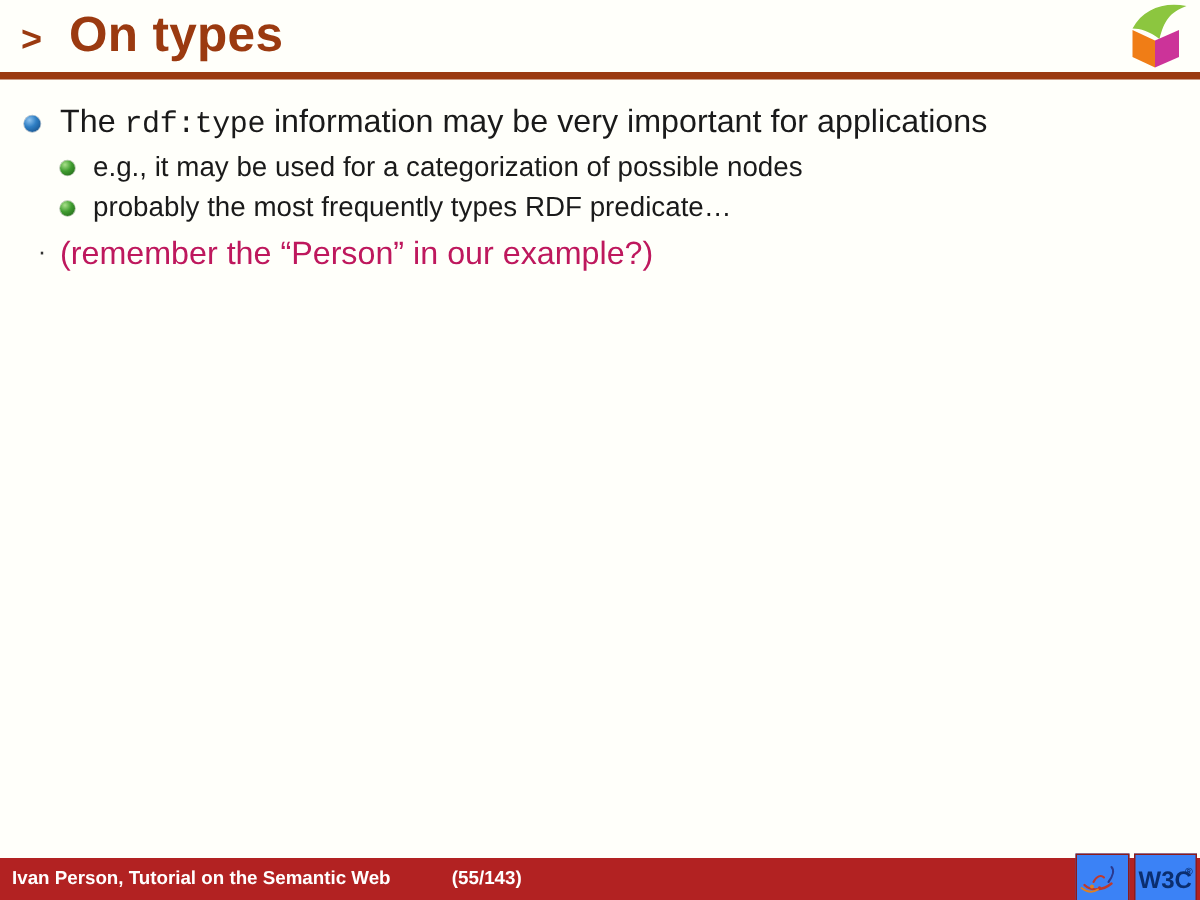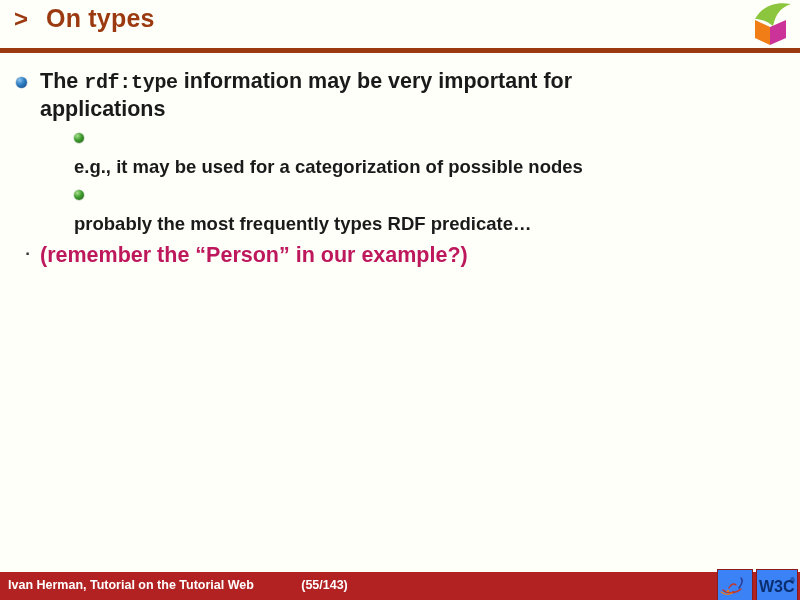--- a/index.html
+++ b/index.html
@@ -40,21 +40,21 @@
   }
   #title-marker {
     font-size: 24px;
     font-weight: bold;
     color: #9b3a10;
     line-height: 1;
     margin-right: 18px;
     font-family: "Liberation Sans", sans-serif;
   }
   #title-text {
-    font-size: 25px;
+    font-size: 33px;
     font-weight: bold;
     color: #9b3a10;
     line-height: 1;
     letter-spacing: 0.2px;
     font-family: "Liberation Sans", sans-serif;
   }
   #header-rule {
     position: absolute;
     left: 0;
     top: 48px;
@@ -71,21 +71,20 @@
     width: 50px;
     height: 46px;
   }
 
   
   #body {
     position: absolute;
     left: 0;
     top: 68px;
     width: 700px;
-    font-weight: bold;
   }
 
   .bullet-row {
     display: flex;
     align-items: flex-start;
   }
 
   
   .level1 {
     padding-left: 16px;
@@ -104,23 +103,22 @@
     font-family: "Liberation Sans", sans-serif;
   }
   .mono {
     font-family: "Liberation Mono", "DejaVu Sans Mono", monospace;
     font-size: 20px;
     letter-spacing: -0.3px;
   }
 
   
   .level2 {
-    padding-left: 74px;
+    padding-left: 40px;
     margin-bottom: 3px;
-    flex-direction: column;
   }
   .level2 .marker {
     width: 22px;
     flex: 0 0 22px;
     padding-top: 8px;
   }
   .level2 .text {
     font-size: 18.5px;
     color: #1a1a1a;
     line-height: 1.3;
@@ -263,21 +261,21 @@
     </div>
 
     <div class="bullet-row leveldot">
       <div class="marker">·</div>
       <div class="text">(remember the “Person” in our example?)</div>
     </div>
 
   </div>
 
   <div id="footer">
-    <div id="footer-author">Ivan Herman, Tutorial on the Tutorial Web</div>
+    <div id="footer-author">Ivan Person, Tutorial on the Semantic Web</div>
     <div id="footer-page">(55/143)</div>
 
     <div id="footer-logos">
       <div class="logo-box" id="logo-arabic">
         <svg width="32" height="22" viewBox="0 0 32 22" xmlns="http://www.w3.org/2000/svg">
           <path d="M4,15 C8,19 16,19 22,14" stroke="#c0392b" stroke-width="1.6" fill="none" stroke-linecap="round"></path>
           <path d="M20,13 C23,9 24,5 22,3" stroke="#2b3a8f" stroke-width="1.4" fill="none" stroke-linecap="round"></path>
           <path d="M10,13 C12,9 15,8 17,10" stroke="#c0392b" stroke-width="1.4" fill="none" stroke-linecap="round"></path>
           <circle cx="9" cy="16" r="1.3" fill="#e08020"></circle>
           <circle cx="14" cy="17" r="1.1" fill="#c0392b"></circle>

